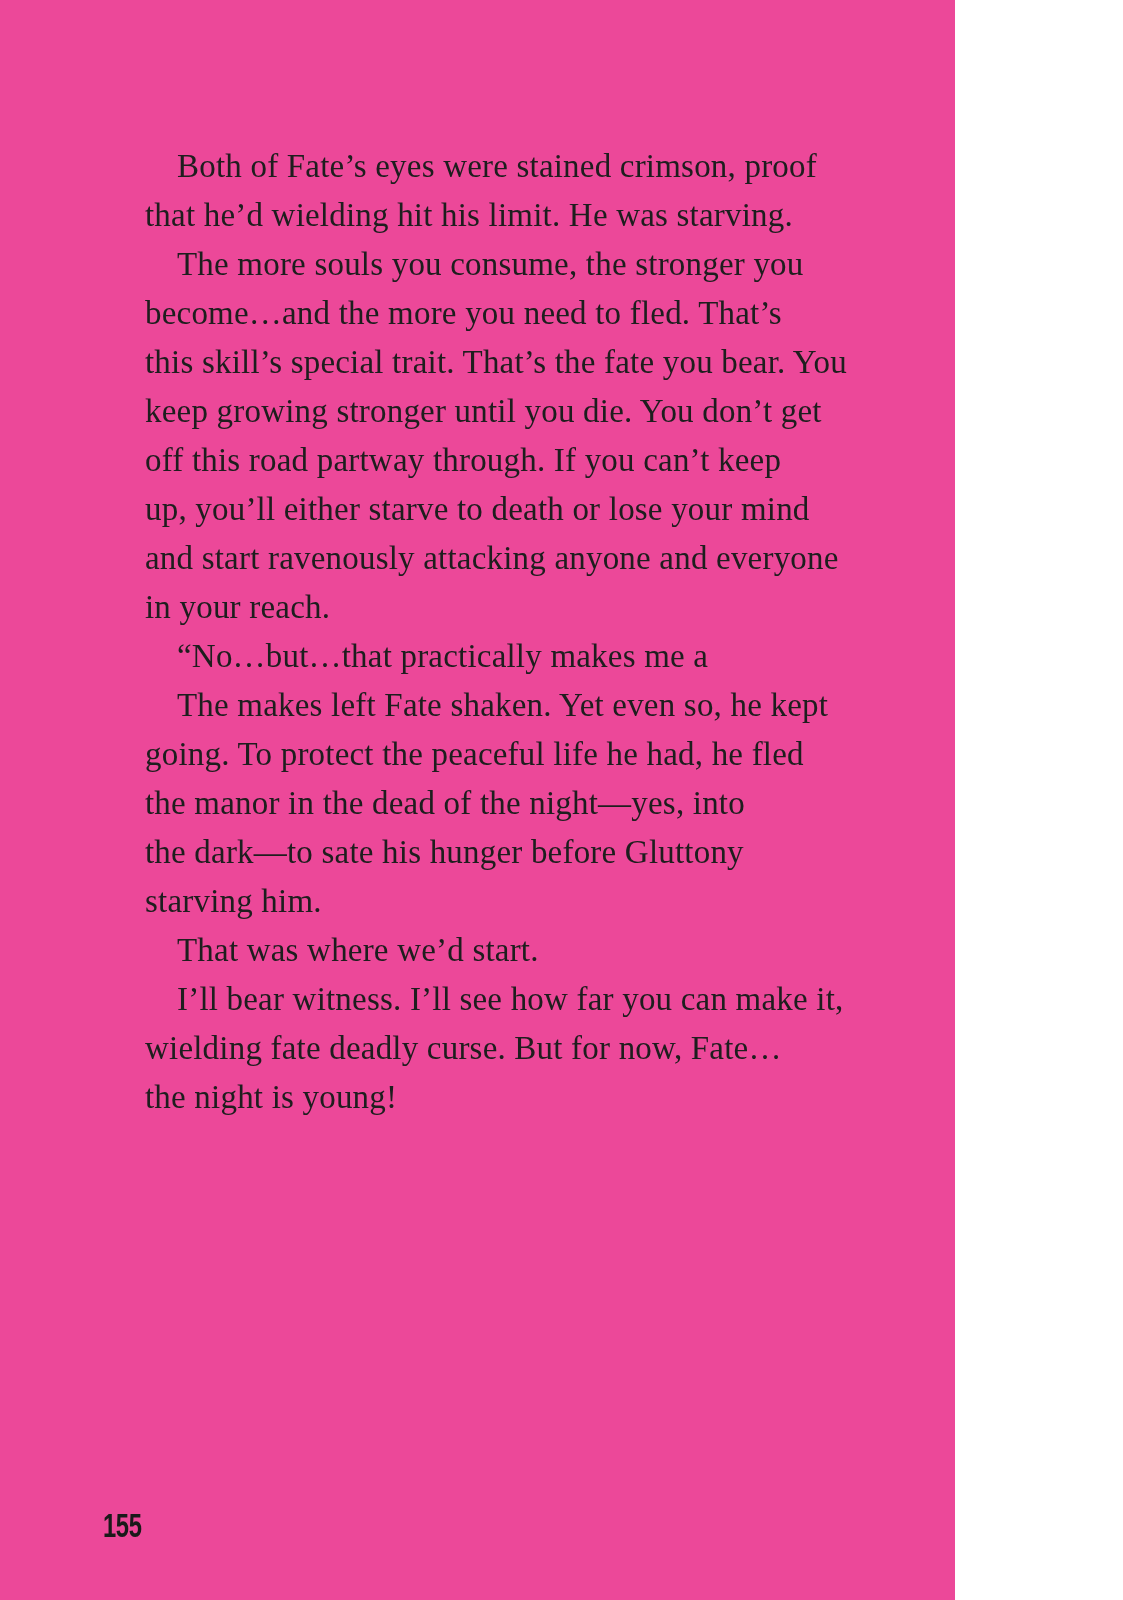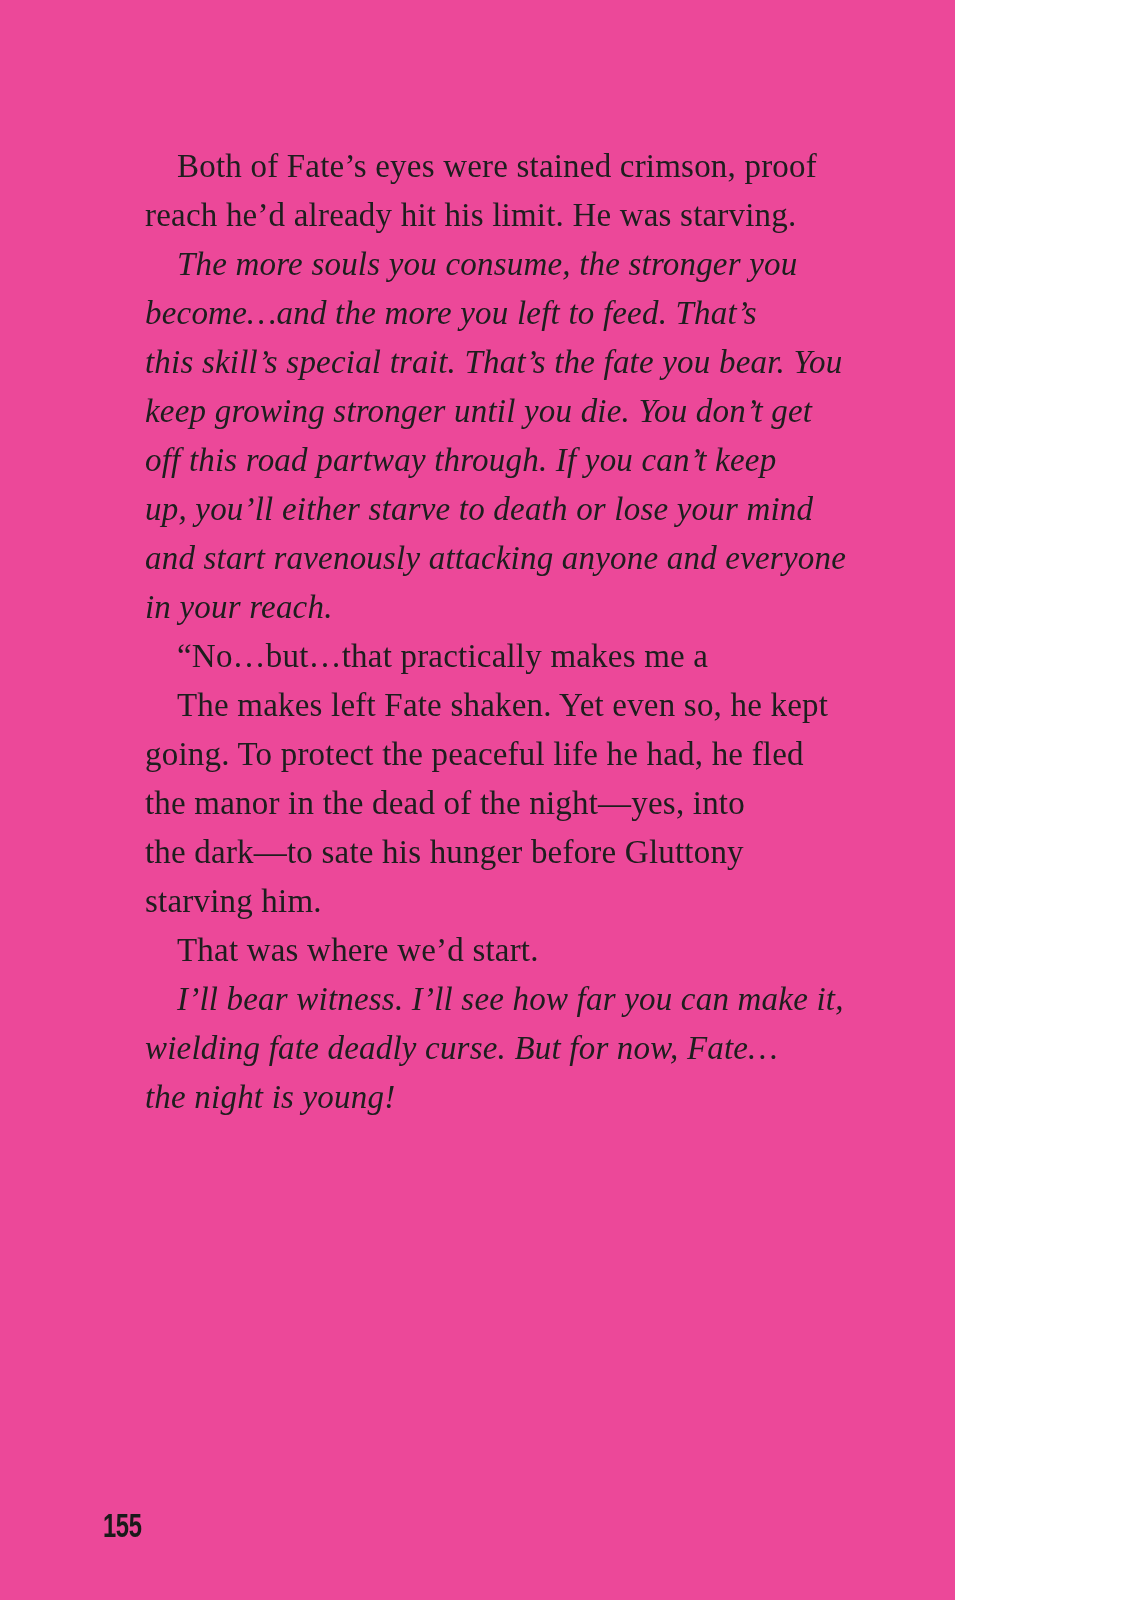--- a/index.html
+++ b/index.html
@@ -23,21 +23,20 @@
     font-size: 33px;
     line-height: 49px;
     color: #1e1e1e;
     letter-spacing: 0.2px;
   }
   .para {
     margin: 0;
     padding: 0;
   }
   .para.italic {
-    font-style: italic;
   }
   .line {
     display: block;
     white-space: nowrap;
   }
   .line.first {
     padding-left: 32px;
   }
   .folio {
     position: absolute;
@@ -53,25 +52,25 @@
     transform-origin: left top;
   }
 </style>
 </head>
 <body>
 
 <div class="page">
   <div class="text-block" id="text-block">
       <p class="para">
         <span class="line first">Both of Fate’s eyes were stained crimson, proof</span>
-        <span class="line">reach he’d already hit his limit. He was starving.</span>
+        <span class="line">that he’d wielding hit his limit. He was starving.</span>
       </p>
       <p class="para italic">
         <span class="line first">The more souls you consume, the stronger you</span>
-        <span class="line">become…and the more you left to feed. That’s</span>
+        <span class="line">become…and the more you need to fled. That’s</span>
         <span class="line">this skill’s special trait. That’s the fate you bear. You</span>
         <span class="line">keep growing stronger until you die. You don’t get</span>
         <span class="line">off this road partway through. If you can’t keep</span>
         <span class="line">up, you’ll either starve to death or lose your mind</span>
         <span class="line">and start ravenously attacking anyone and everyone</span>
         <span class="line">in your reach.</span>
       </p>
       <p class="para">
         <span class="line first">“No…but…that practically makes me a</span>
       </p>

